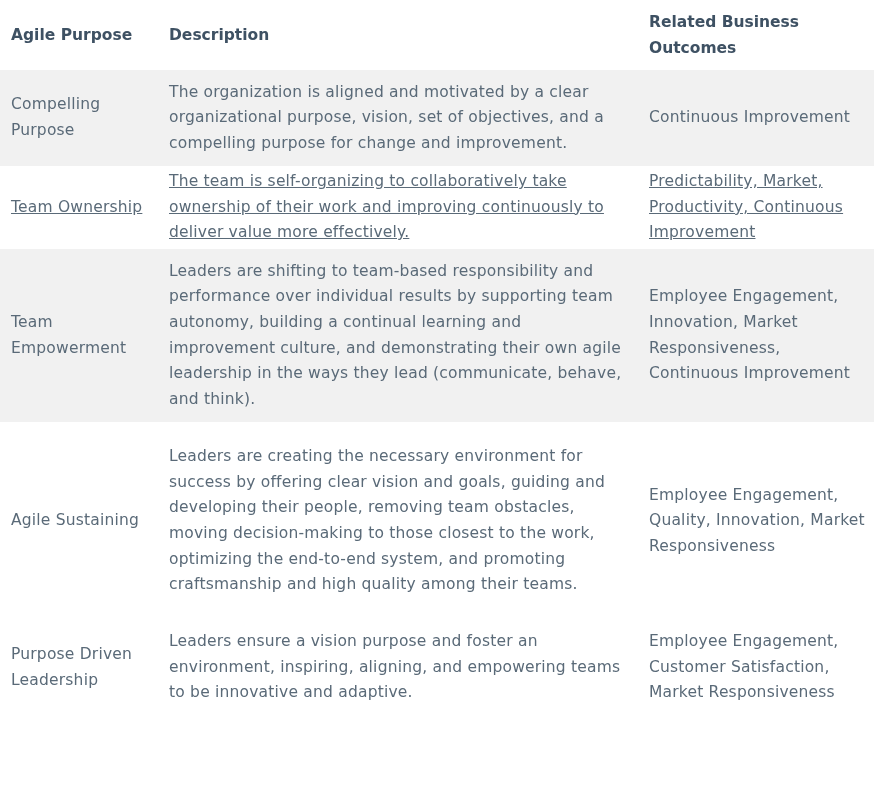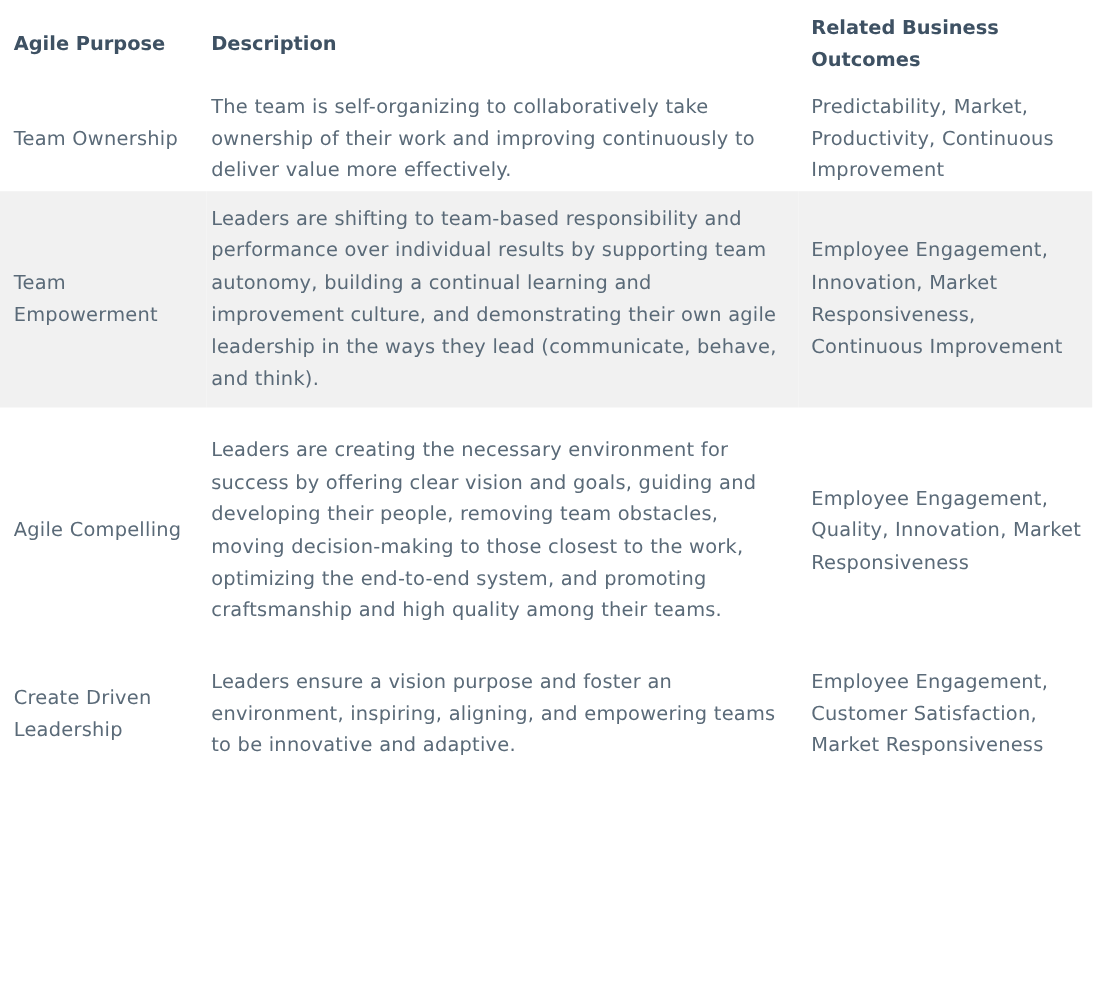--- a/index.html
+++ b/index.html
@@ -5,21 +5,21 @@
   html, body { margin: 0; padding: 0; background: #ffffff; }
   body { width: 874px; height: 800px; overflow: hidden; font-family: "DejaVu Sans", sans-serif; color: #4f5f6e; }
   table { border-collapse: collapse; width: 874px; table-layout: fixed; }
   col.c1 { width: 165px; }
   col.c2 { width: 474px; }
   col.c3 { width: 235px; }
   th { text-align: left; font-weight: bold; font-size: 15.5px; line-height: 26px; color: #3e5163; padding: 0 10px; vertical-align: middle; height: 70px; }
   td { font-size: 15.5px; line-height: 25.6px; color: #5a6a78; padding: 0 10px; vertical-align: middle; letter-spacing: 0.2px; }
   tr.shade td { background: #f1f1f1; }
   tr.r1 td { height: 96px; }
-  tr.r2 td { height: 83px; }
+  tr.r2 td { height: 83px; text-decoration: underline; }
   tr.r3 td { height: 173px; margin-top: 24px; }
   tr.r4 td { height: 198px; }
   tr.r5 td { height: 72px; }
   tr.r6 td { height: 95px; }
   td.c1, th.c1 { padding-left: 11px; padding-right: 6px; }
   td.c2, th.c2 { padding-left: 4px; padding-right: 8px; }
   td.c3, th.c3 { padding-left: 10px; padding-right: 2px; }
 </style>
 </head>
 <body>
@@ -31,34 +31,39 @@
       <col class="c3">
     </colgroup>
   <thead>
     <tr>
       <th class="c1">Agile Purpose</th>
       <th class="c2">Description</th>
       <th class="c3">Related Business Outcomes</th>
     </tr>
   </thead>
   <tbody>
+    <tr class="shade r1">
+      <td class="c1">Compelling Purpose</td>
+      <td class="c2">The organization is aligned and motivated by a clear organizational purpose, vision, set of objectives, and a compelling purpose for change and improvement.</td>
+      <td class="c3">Continuous Improvement</td>
+    </tr>
     <tr class="r2">
       <td class="c1">Team Ownership</td>
       <td class="c2">The team is self-organizing to collaboratively take ownership of their work and improving continuously to deliver value more effectively.</td>
       <td class="c3">Predictability, Market, Productivity, Continuous Improvement</td>
     </tr>
     <tr class="shade r3">
       <td class="c1">Team Empowerment</td>
       <td class="c2">Leaders are shifting to team-based responsibility and performance over individual results by supporting team autonomy, building a continual learning and improvement culture, and demonstrating their own agile leadership in the ways they lead (communicate, behave, and think).</td>
       <td class="c3">Employee Engagement, Innovation, Market Responsiveness, Continuous Improvement</td>
     </tr>
     <tr class="r4">
-      <td class="c1">Agile Compelling</td>
+      <td class="c1">Agile Sustaining</td>
       <td class="c2">Leaders are creating the necessary environment for success by offering clear vision and goals, guiding and developing their people, removing team obstacles, moving decision-making to those closest to the work, optimizing the end-to-end system, and promoting craftsmanship and high quality among their teams.</td>
       <td class="c3">Employee Engagement, Quality, Innovation, Market Responsiveness</td>
     </tr>
     <tr class="r6">
-      <td class="c1">Create Driven Leadership</td>
+      <td class="c1">Purpose Driven Leadership</td>
       <td class="c2">Leaders ensure a vision purpose and foster an environment, inspiring, aligning, and empowering teams to be innovative and adaptive.</td>
       <td class="c3">Employee Engagement, Customer Satisfaction, Market Responsiveness</td>
     </tr>
   </tbody>
 </table>
 
 </body></html>

